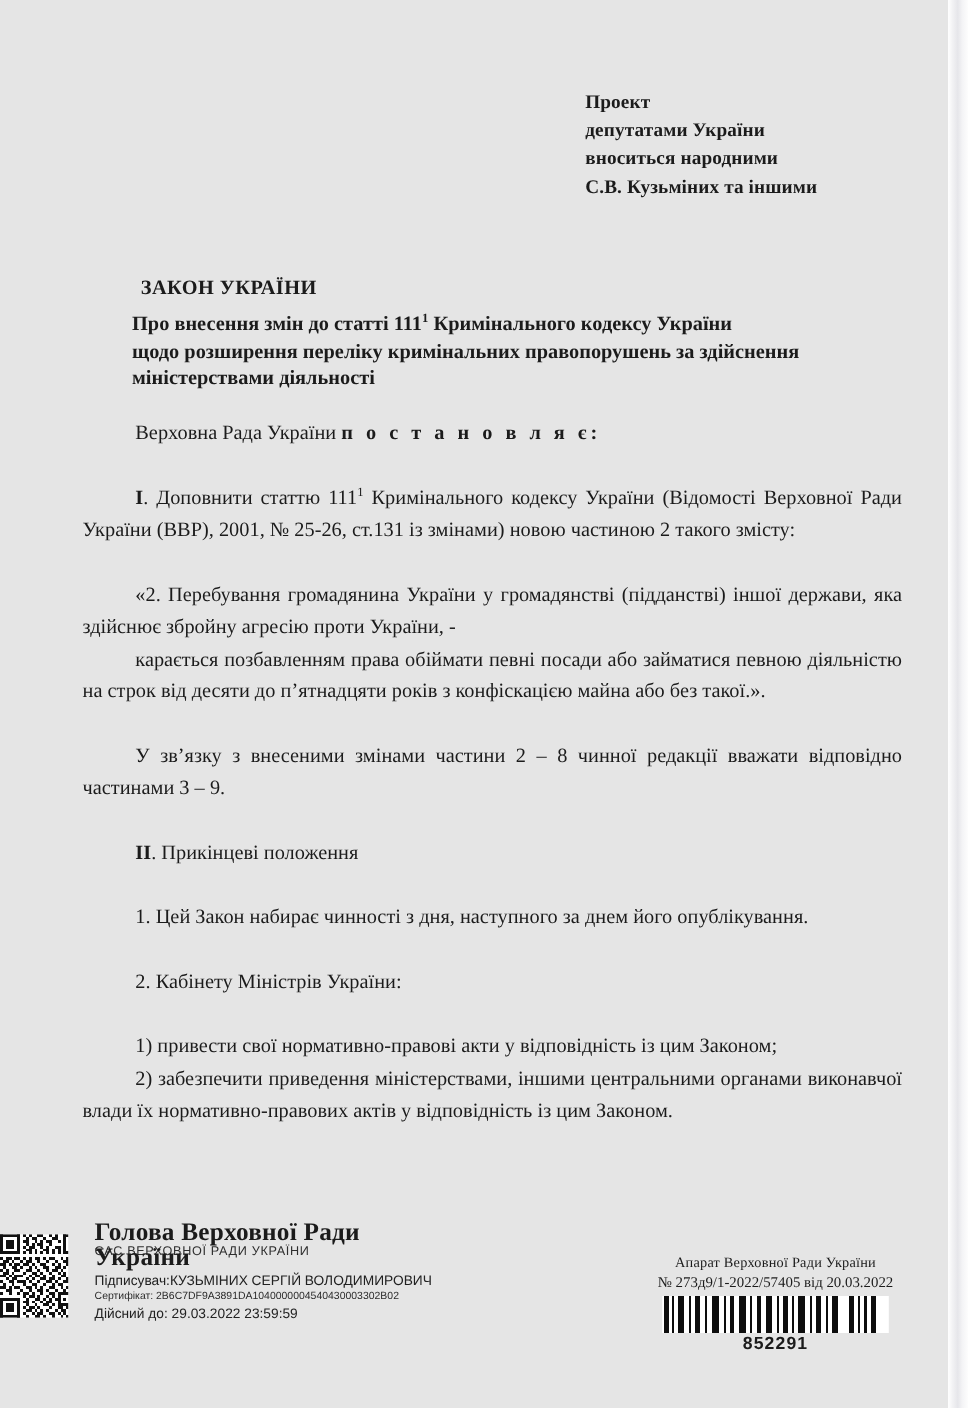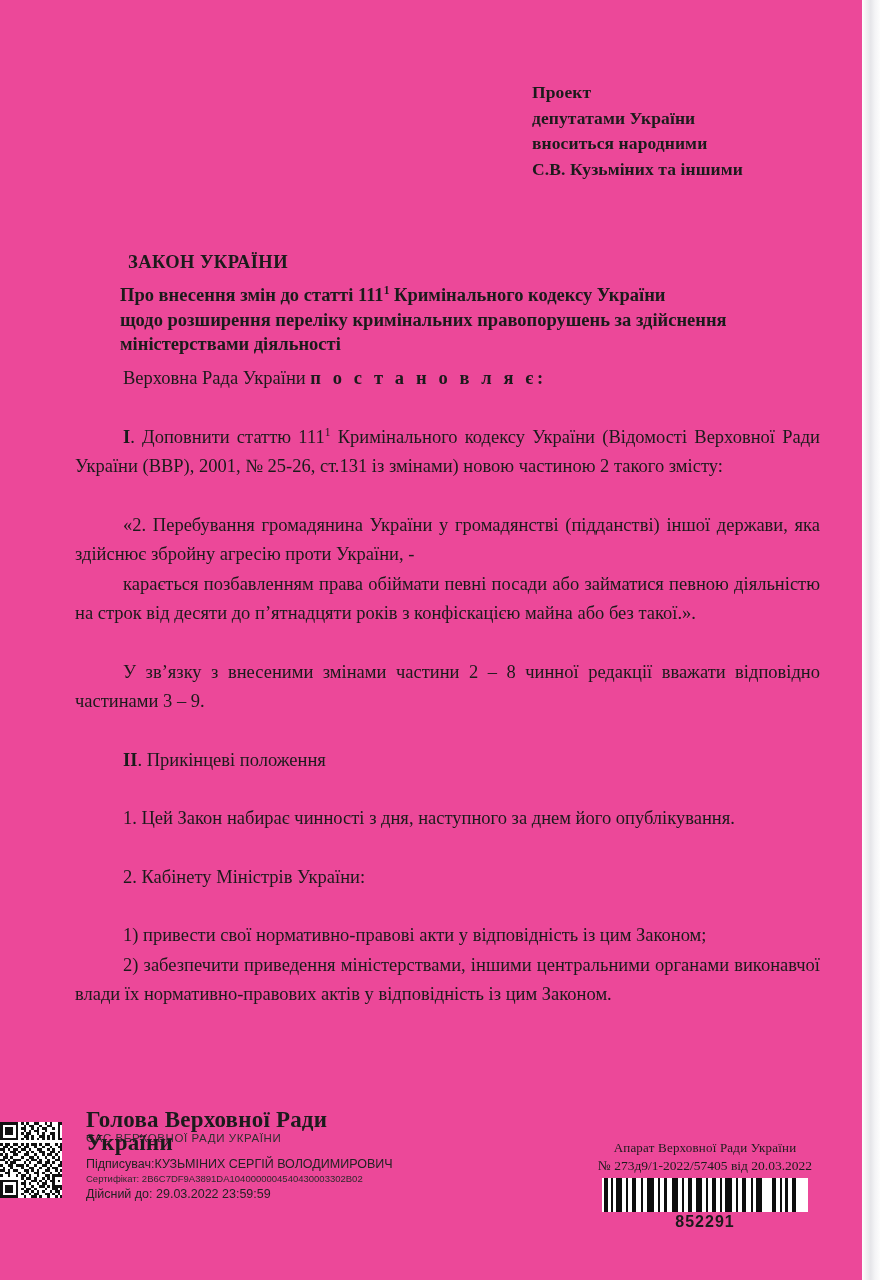--- a/index.html
+++ b/index.html
@@ -16,21 +16,21 @@
     color: #1b1b1b;
     overflow: hidden;
   }
 
   
   .page {
     position: absolute;
     left: 0; top: 0;
     width: 862px;
     height: 1280px;
-    background: #ec4899;
+    background: #e5e5e5;
     box-sizing: border-box;
   }
   
   .page-edge {
     position: absolute;
     left: 862px; top: 0;
     width: 18px; height: 1280px;
     background: linear-gradient(to right,
       #ffffff 0%, #f2f2f4 22%, #e6e6ea 48%, #f4f4f6 72%, #fdfdfd 100%);
   }
@@ -68,21 +68,21 @@
     text-align-last: left;
   }
   .law-subtitle .ln1 { display: block; text-align: left; }
   .law-subtitle .ln2 { display: block; }
   .law-subtitle .ln3 { display: block; }
 
   
   .body-text {
     position: absolute;
     left: 75px;
-    top: 364px;
+    top: 380px;
     width: 745px;
     font-size: 18.5px;
     line-height: 29.5px;
     text-align: justify;
     text-align-last: left;
   }
   .body-text p {
     margin: 0;
     text-indent: 48px;
   }

